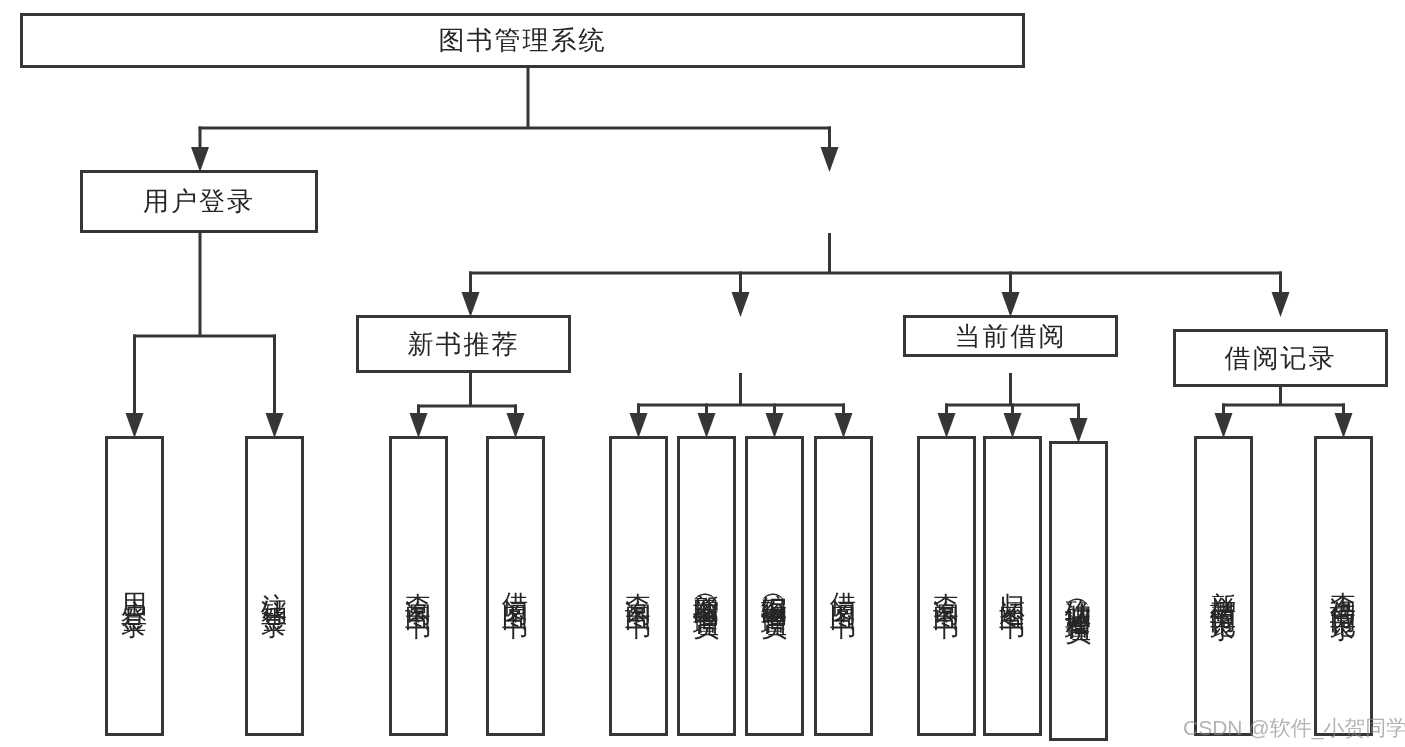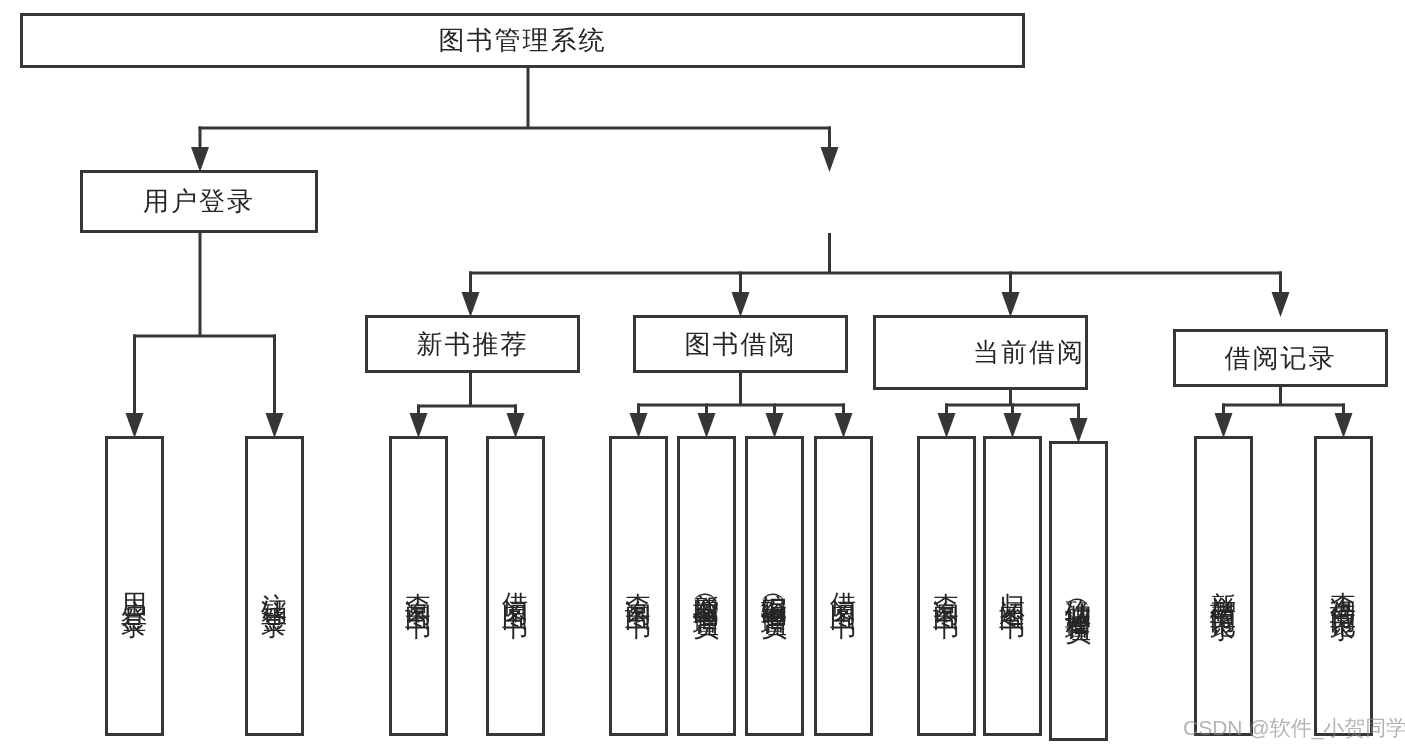--- a/index.html
+++ b/index.html
@@ -136,27 +136,24 @@
   </svg>
 
   <div class="box" style="left:20px; top:13px; width:1005px; height:55px;">
     <span class="hlabel">图书管理系统</span>
   </div>
 
   <div class="box" style="left:80px; top:170px; width:238px; height:63px;">
     <span class="hlabel">用户登录</span>
   </div>
 
-  <div class="box" style="left:365px; top:315px; width:215px; height:58px;">
+  <div class="box" style="left:356px; top:315px; width:215px; height:58px;">
     <span class="hlabel">新书推荐</span>
   </div>
-  <div class="box" style="left:633px; top:315px; width:215px; height:58px;">
-    <span class="hlabel">图书借阅</span>
-  </div>
-  <div class="box" style="left:873px; top:315px; width:215px; height:75px;justify-content:flex-end;">
+  <div class="box" style="left:903px; top:315px; width:215px; height:42px;">
     <span class="hlabel">当前借阅</span>
   </div>
   <div class="box" style="left:1173px; top:315px; width:215px; height:58px;margin-top:14px;">
     <span class="hlabel">借阅记录</span>
   </div>
 
   <div class="box vbox" style="left:105px; top:436px; width:59px; height:300px;">
     <span class="vlabel v4">用户登录</span>
   </div>
   <div class="box vbox" style="left:245px; top:436px; width:59px; height:300px;">

